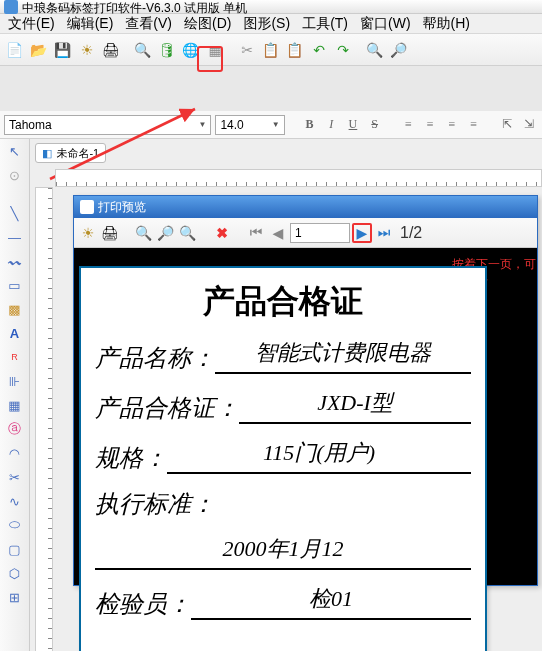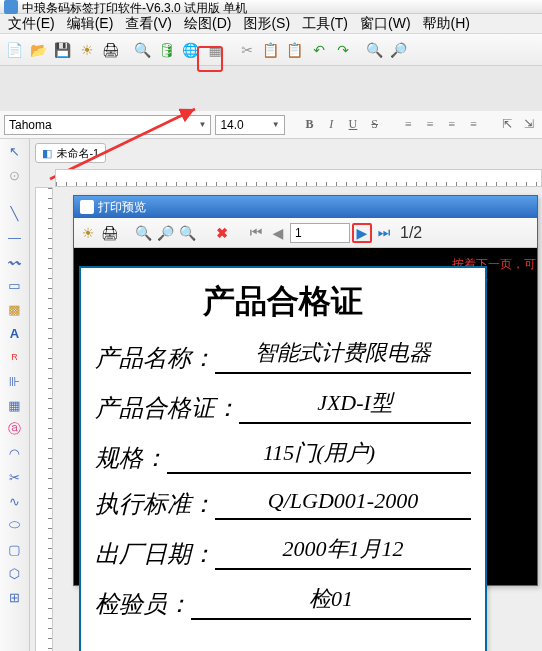--- a/index.html
+++ b/index.html
@@ -299,24 +299,22 @@
       <div class="field-row">
         <span class="field-label">产品合格证：</span>
         <span class="field-value">JXD-I型</span>
       </div>
       <div class="field-row">
         <span class="field-label">规格：</span>
         <span class="field-value">115门(用户)</span>
       </div>
       <div class="field-row">
         <span class="field-label">执行标准：</span>
-        <span class="field-value">Q/LGD001-2000</span>
-      </div>
-      <div class="field-row">
-        <span class="field-label">出厂日期：</span>
+      </div>
+      <div class="field-row">
         <span class="field-value">2000年1月12</span>
       </div>
       <div class="field-row">
         <span class="field-label">检验员：</span>
         <span class="field-value">检01</span>
       </div>
     </div>
   </div>
 
 </div>

